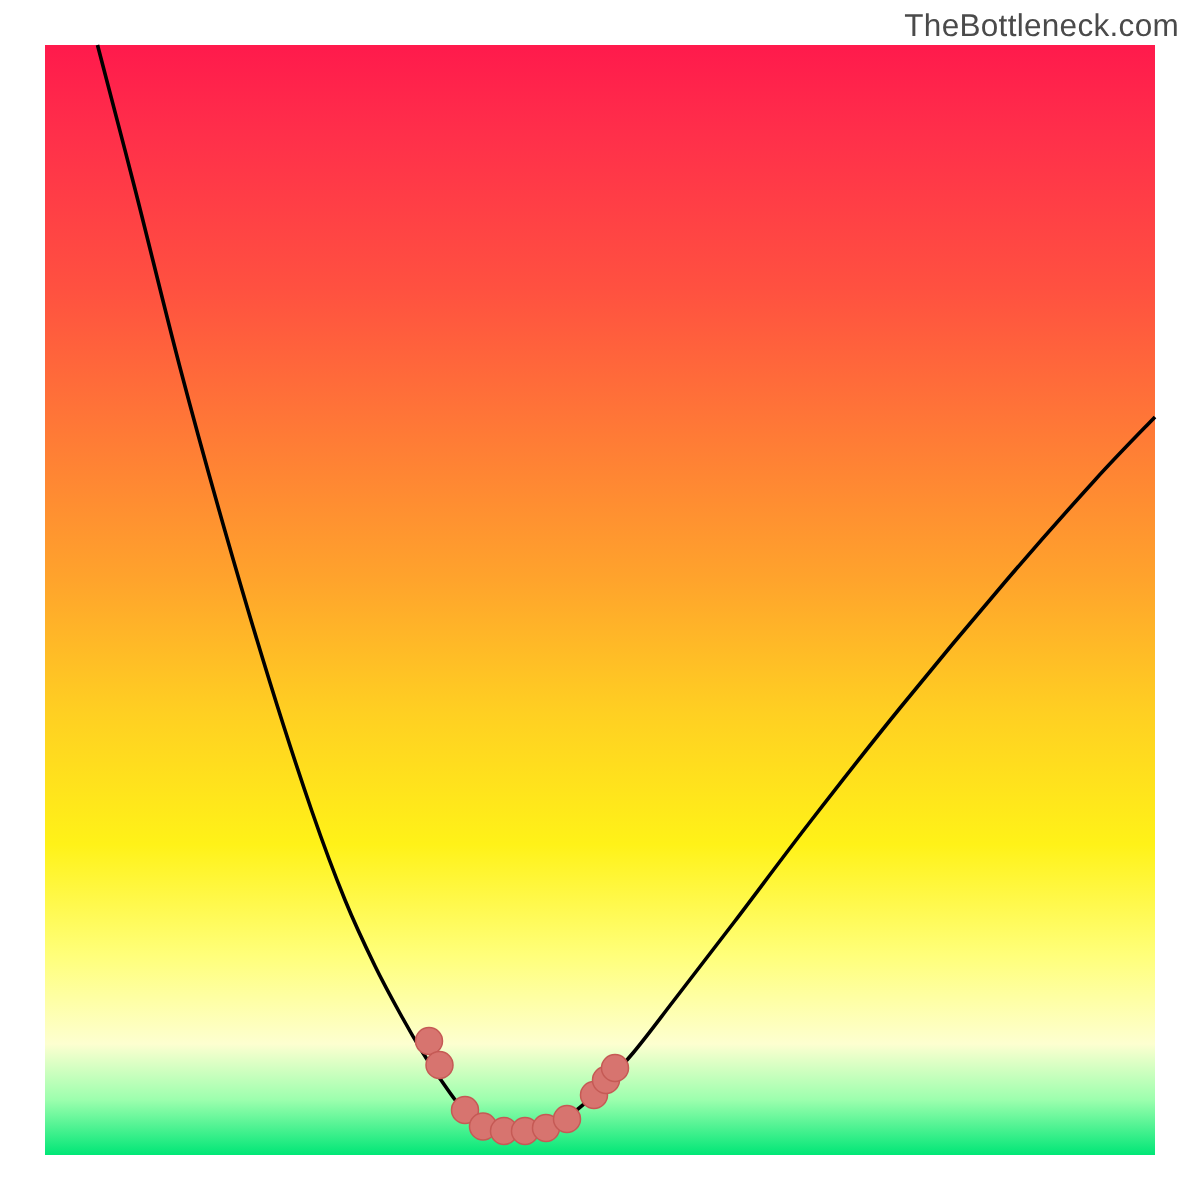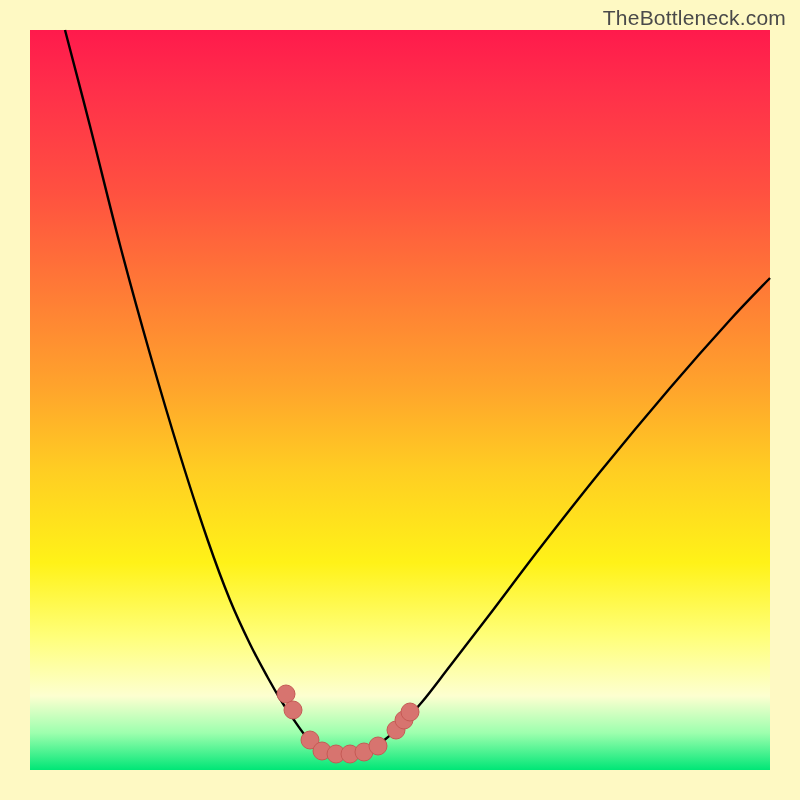--- a/index.html
+++ b/index.html
@@ -10,21 +10,21 @@
     background: #000;
     overflow: hidden;
     font-family: Arial, Helvetica, sans-serif;
   }
   .frame {
     position: absolute;
     left: 0;
     top: 0;
     width: 800px;
     height: 800px;
-    background: #fef9c3;
+    background: #ffffff;
   }
   .plot {
     position: absolute;
     left: 30px;
     top: 30px;
     width: 740px;
     height: 740px;
     
     background: linear-gradient(
       to bottom,

